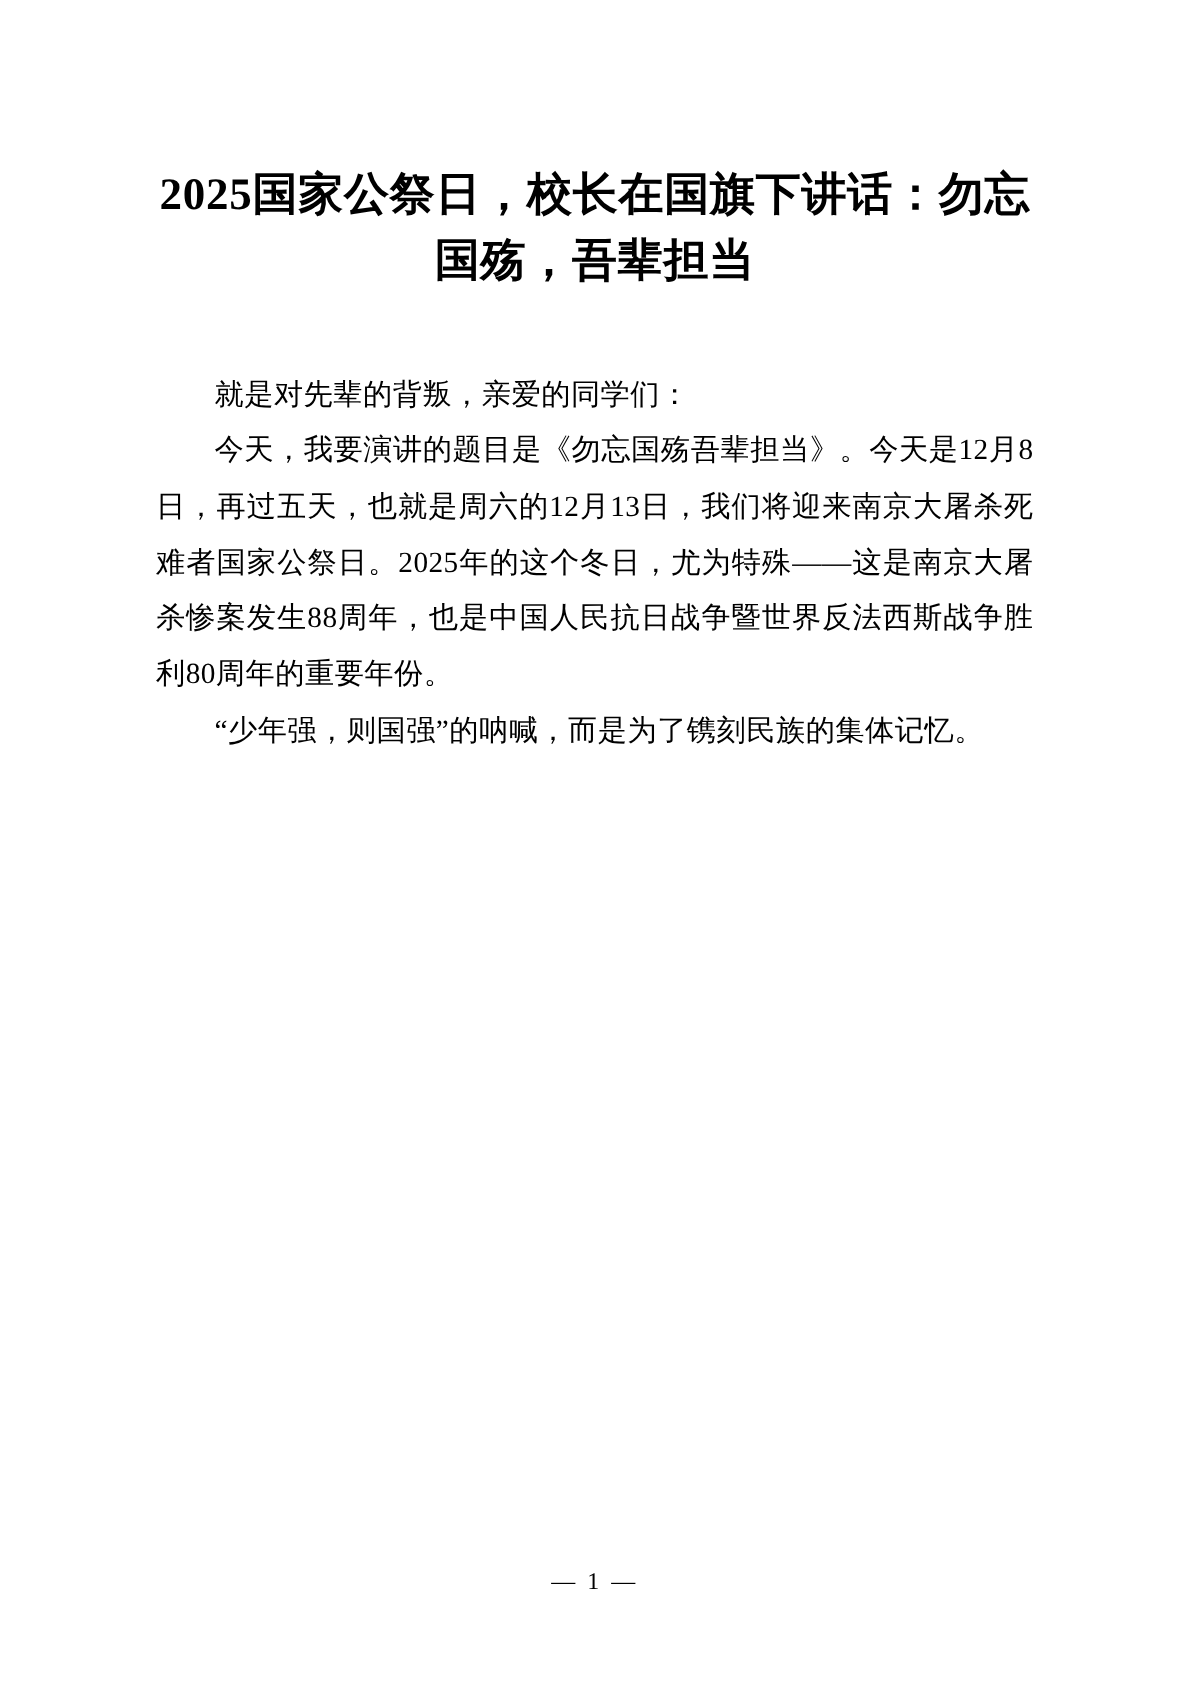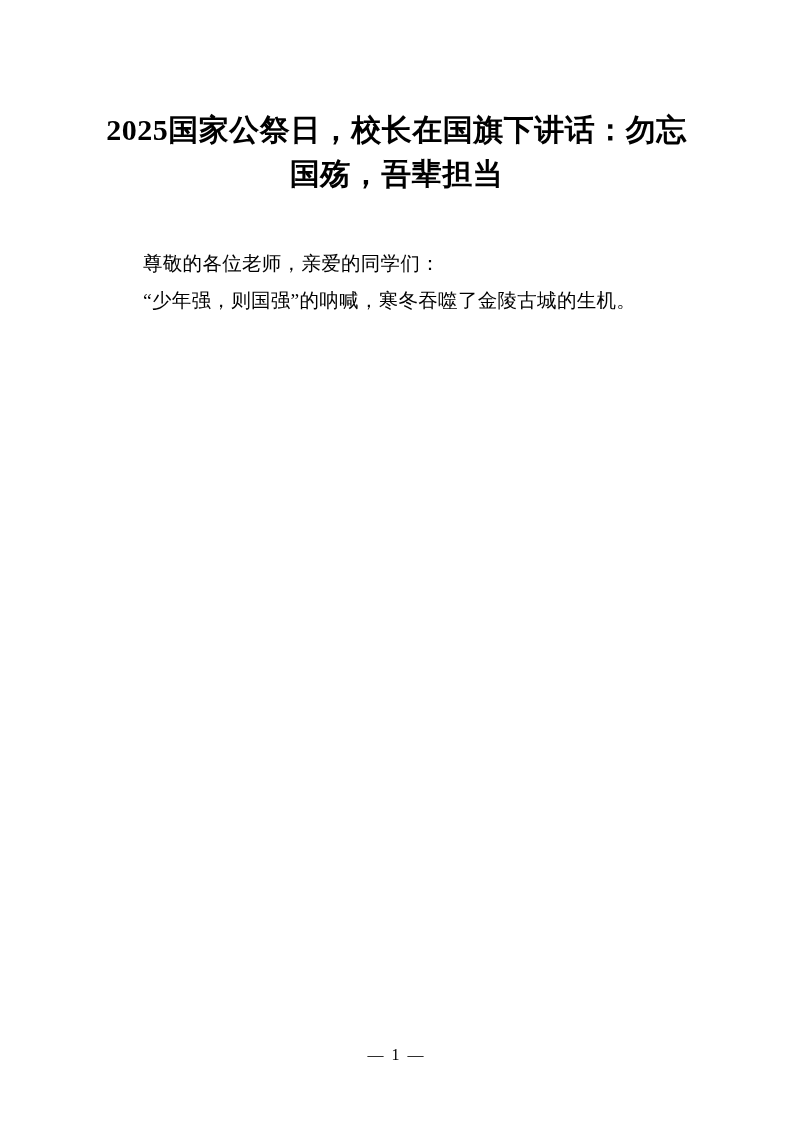--- a/index.html
+++ b/index.html
@@ -46,19 +46,20 @@
   }
 </style>
 </head>
 <body>
 
 <div class="page">
 
   <h1 class="doc-title">2025国家公祭日，校长在国旗下讲话：勿忘国殇，吾辈担当</h1>
 
   <div class="doc-body">
-    <p>尊敬的各位老师，亲爱的同学们：</p>
-    <p>“少年强，则国强”的呐喊，寒冬吞噬了金陵古城的生机。</p>
+    <p>就是对先辈的背叛，亲爱的同学们：</p>
+    <p>今天，我要演讲的题目是《勿忘国殇吾辈担当》。今天是12月8日，再过五天，也就是周六的12月13日，我们将迎来南京大屠杀死难者国家公祭日。2025年的这个冬日，尤为特殊——这是南京大屠杀惨案发生88周年，也是中国人民抗日战争暨世界反法西斯战争胜利80周年的重要年份。</p>
+    <p>“少年强，则国强”的呐喊，而是为了镌刻民族的集体记忆。</p>
   </div>
 
   <div class="page-footer">— 1 —</div>
 
 </div>
 
 </body></html>

